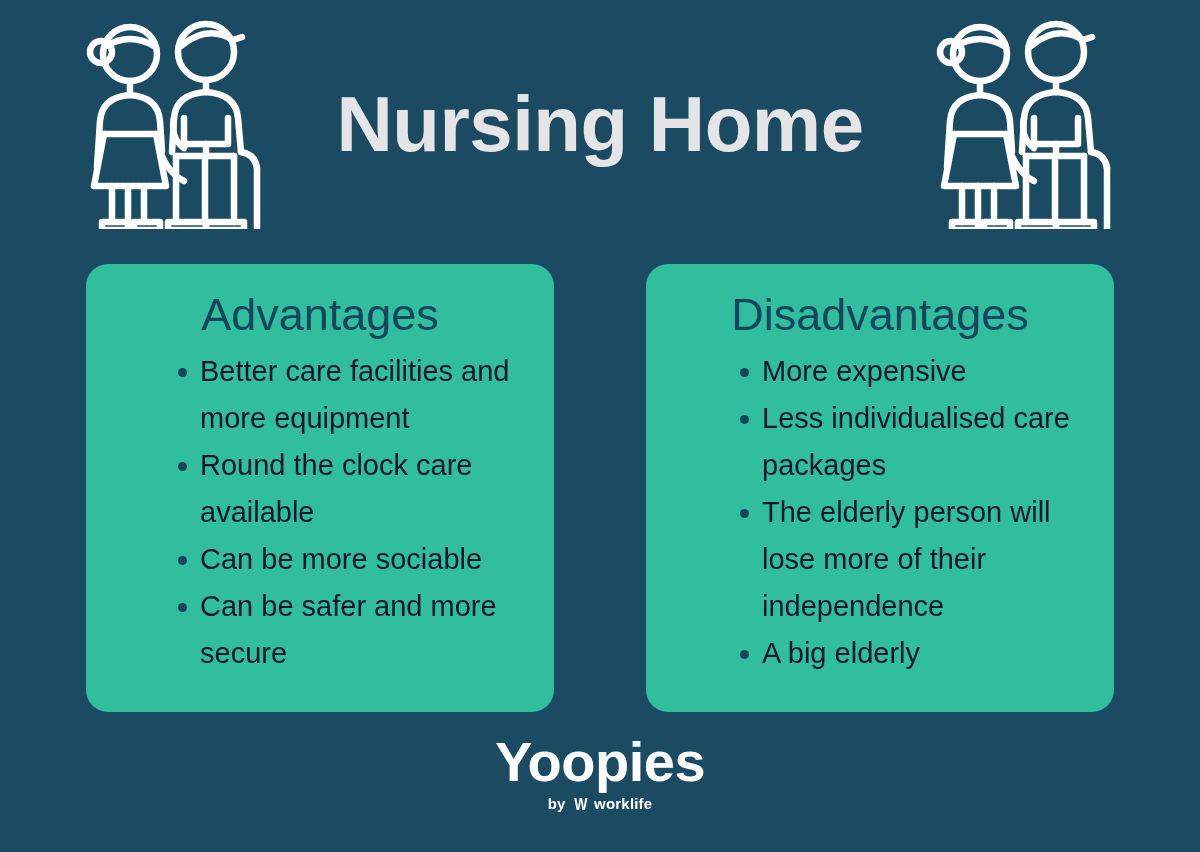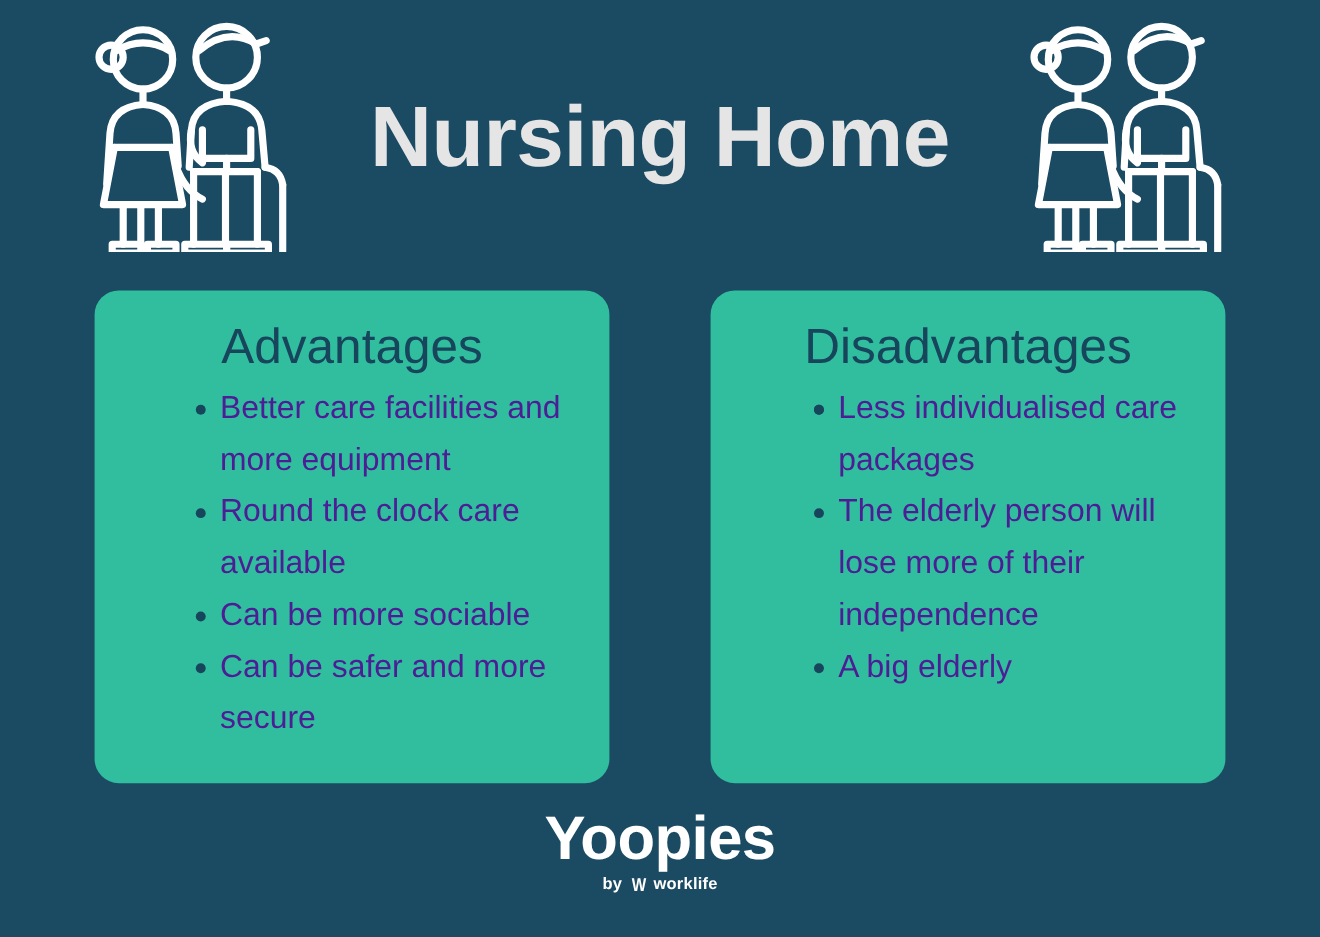--- a/index.html
+++ b/index.html
@@ -70,21 +70,21 @@
     padding: 0;
   }
 
   .card-list {
     list-style: none;
     margin: 0;
     padding: 0;
   }
   .card-list li {
     position: relative;
-    color: #4c1d95;
+    color: #0f172a;
     font-size: 29px;
     line-height: 47px;
     font-weight: normal;
     padding-left: 34px;
     margin: 0;
   }
   .card-list li .bullet {
     position: absolute;
     left: 12px;
     top: 20px;
@@ -229,21 +229,21 @@
     <li><span class="bullet"></span><span>Better care facilities and more equipment</span></li>
     <li><span class="bullet"></span><span>Round the clock care available</span></li>
     <li><span class="bullet"></span><span>Can be more sociable</span></li>
     <li><span class="bullet"></span><span>Can be safer and more secure</span></li>
   </ul>
 </div>
 
 <div class="card" id="card-disadvantages">
   <div class="card-heading">Disadvantages</div>
   <ul class="card-list" id="list-disadvantages">
-    <li><span class="bullet"></span></li>
+    <li><span class="bullet"></span><span>More expensive</span></li>
     <li><span class="bullet"></span><span>Less individualised care packages</span></li>
     <li><span class="bullet"></span><span>The elderly person will lose more of their independence</span></li>
     <li><span class="bullet"></span><span>A big elderly</span></li>
   </ul>
 </div>
 
 <div id="footer-logo">
   <div id="brand-name">Yoopies</div>
   <div id="brand-byline">
     <span>by</span>

